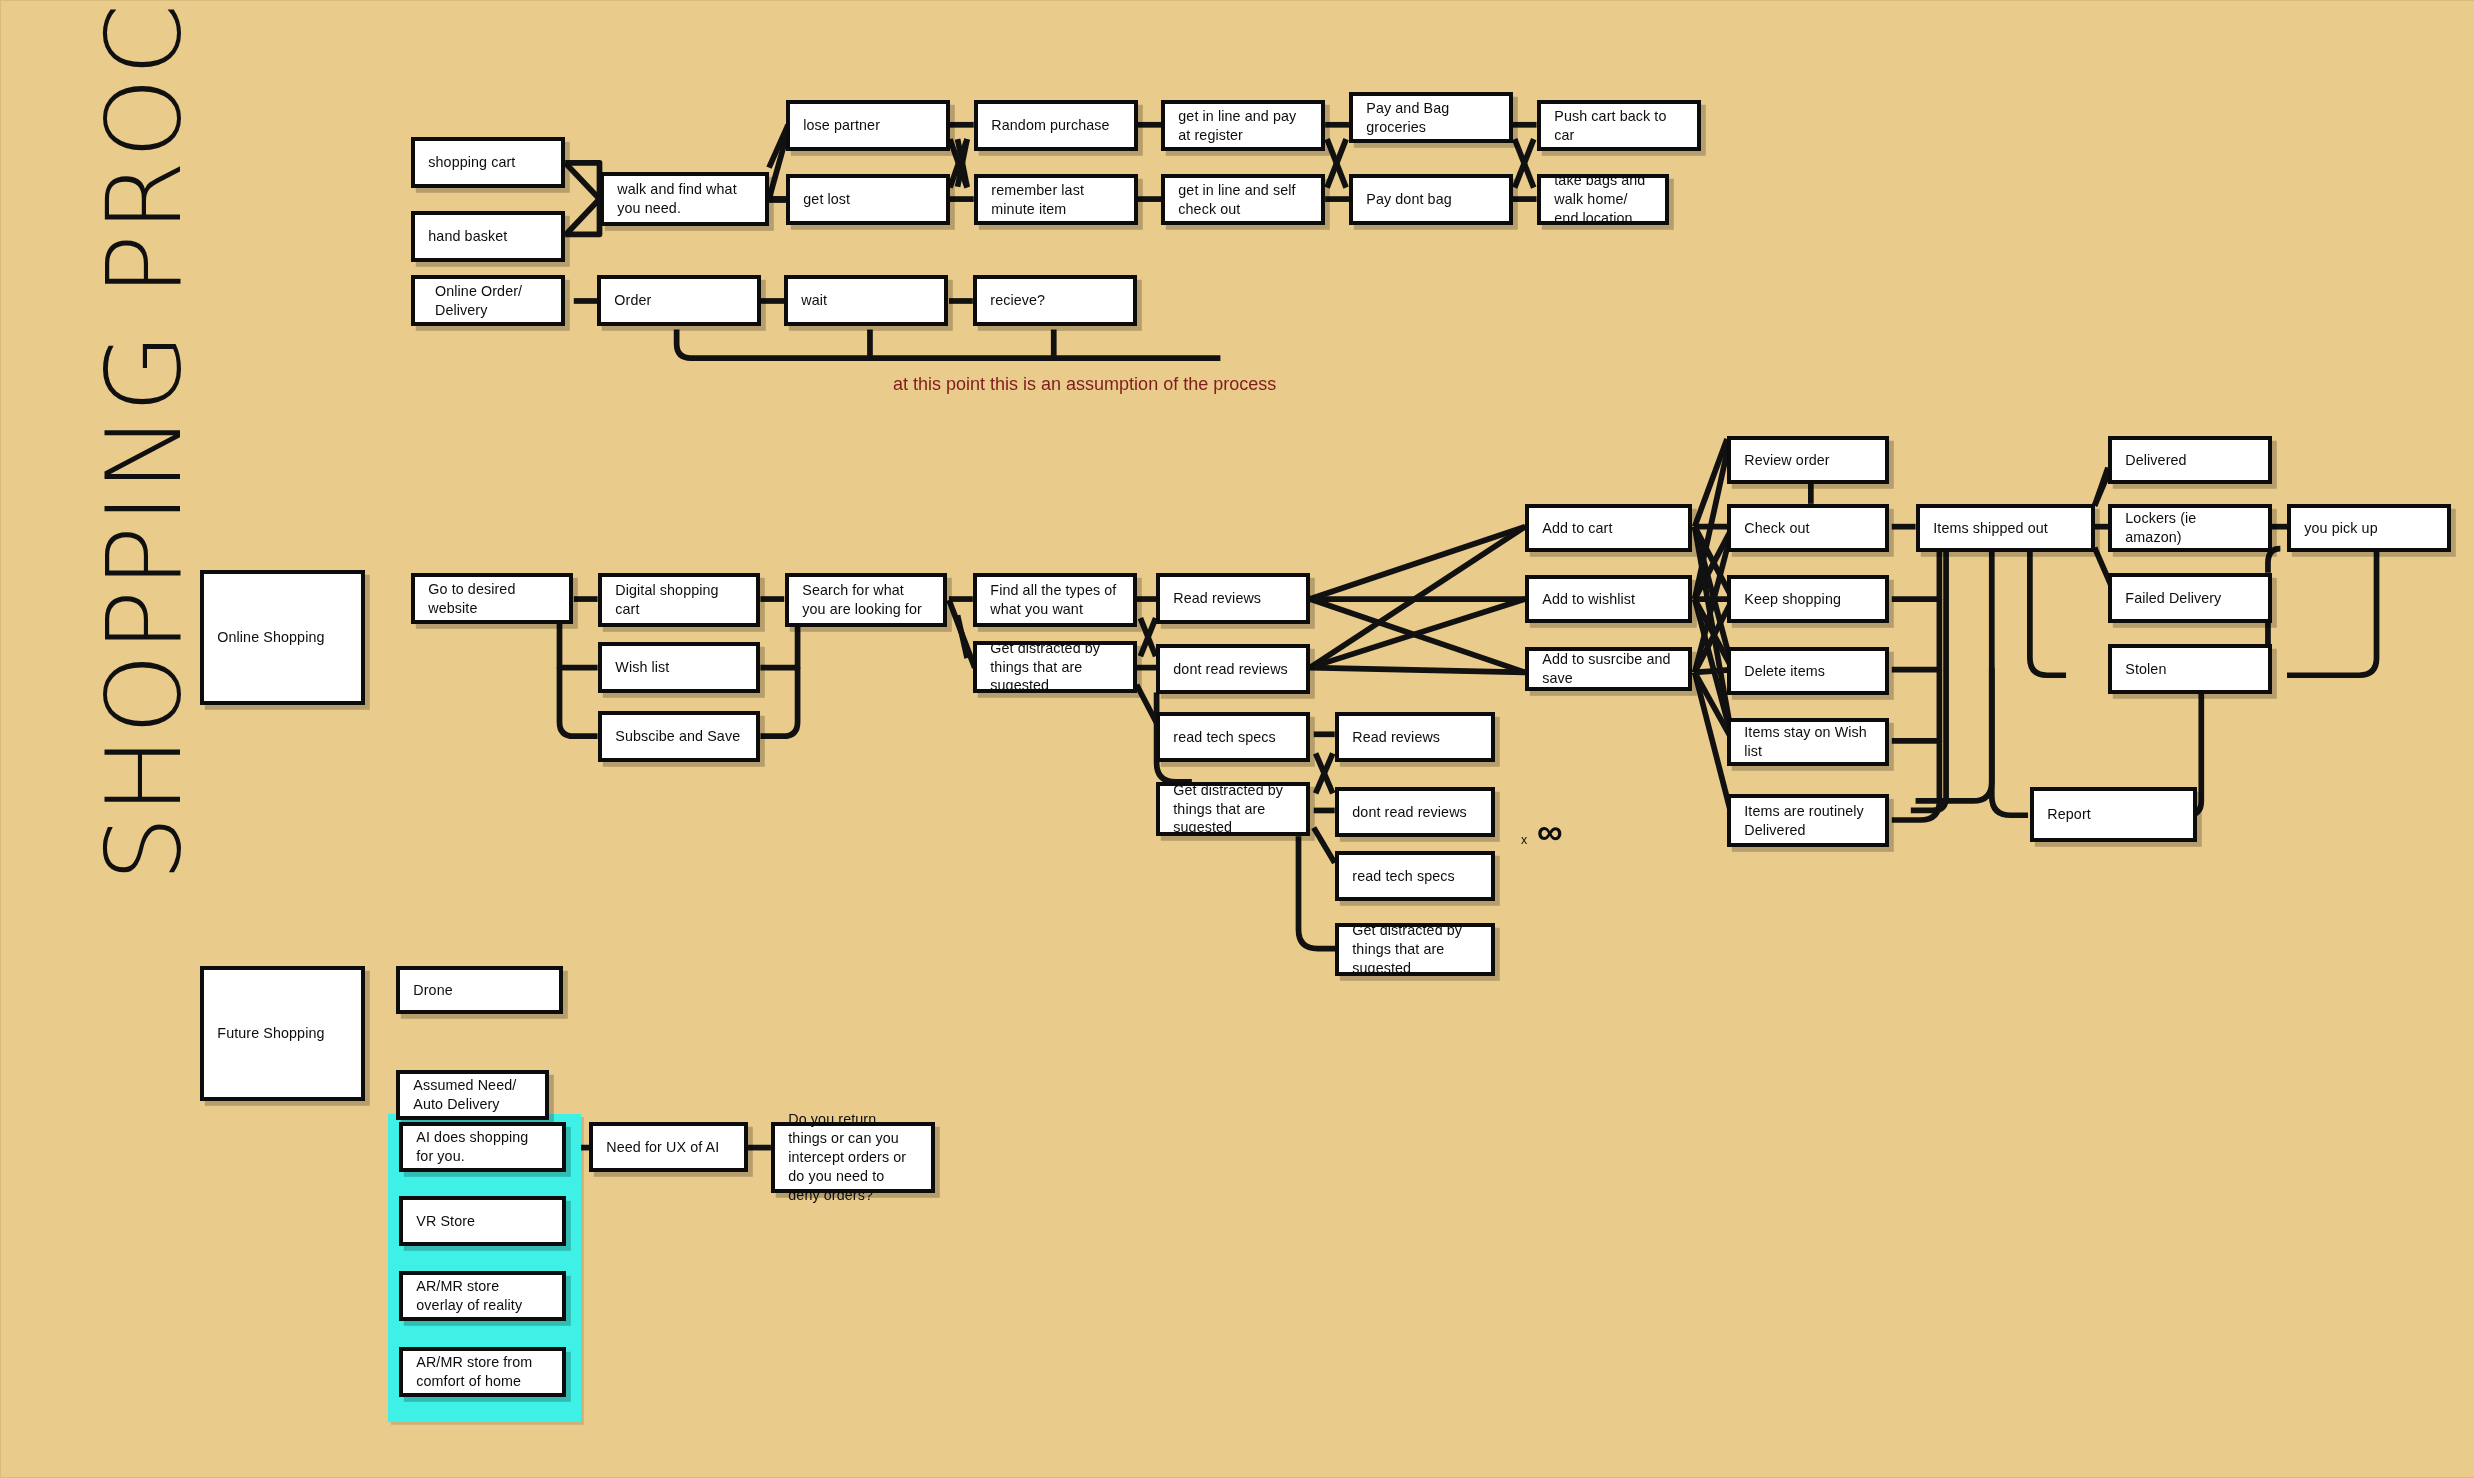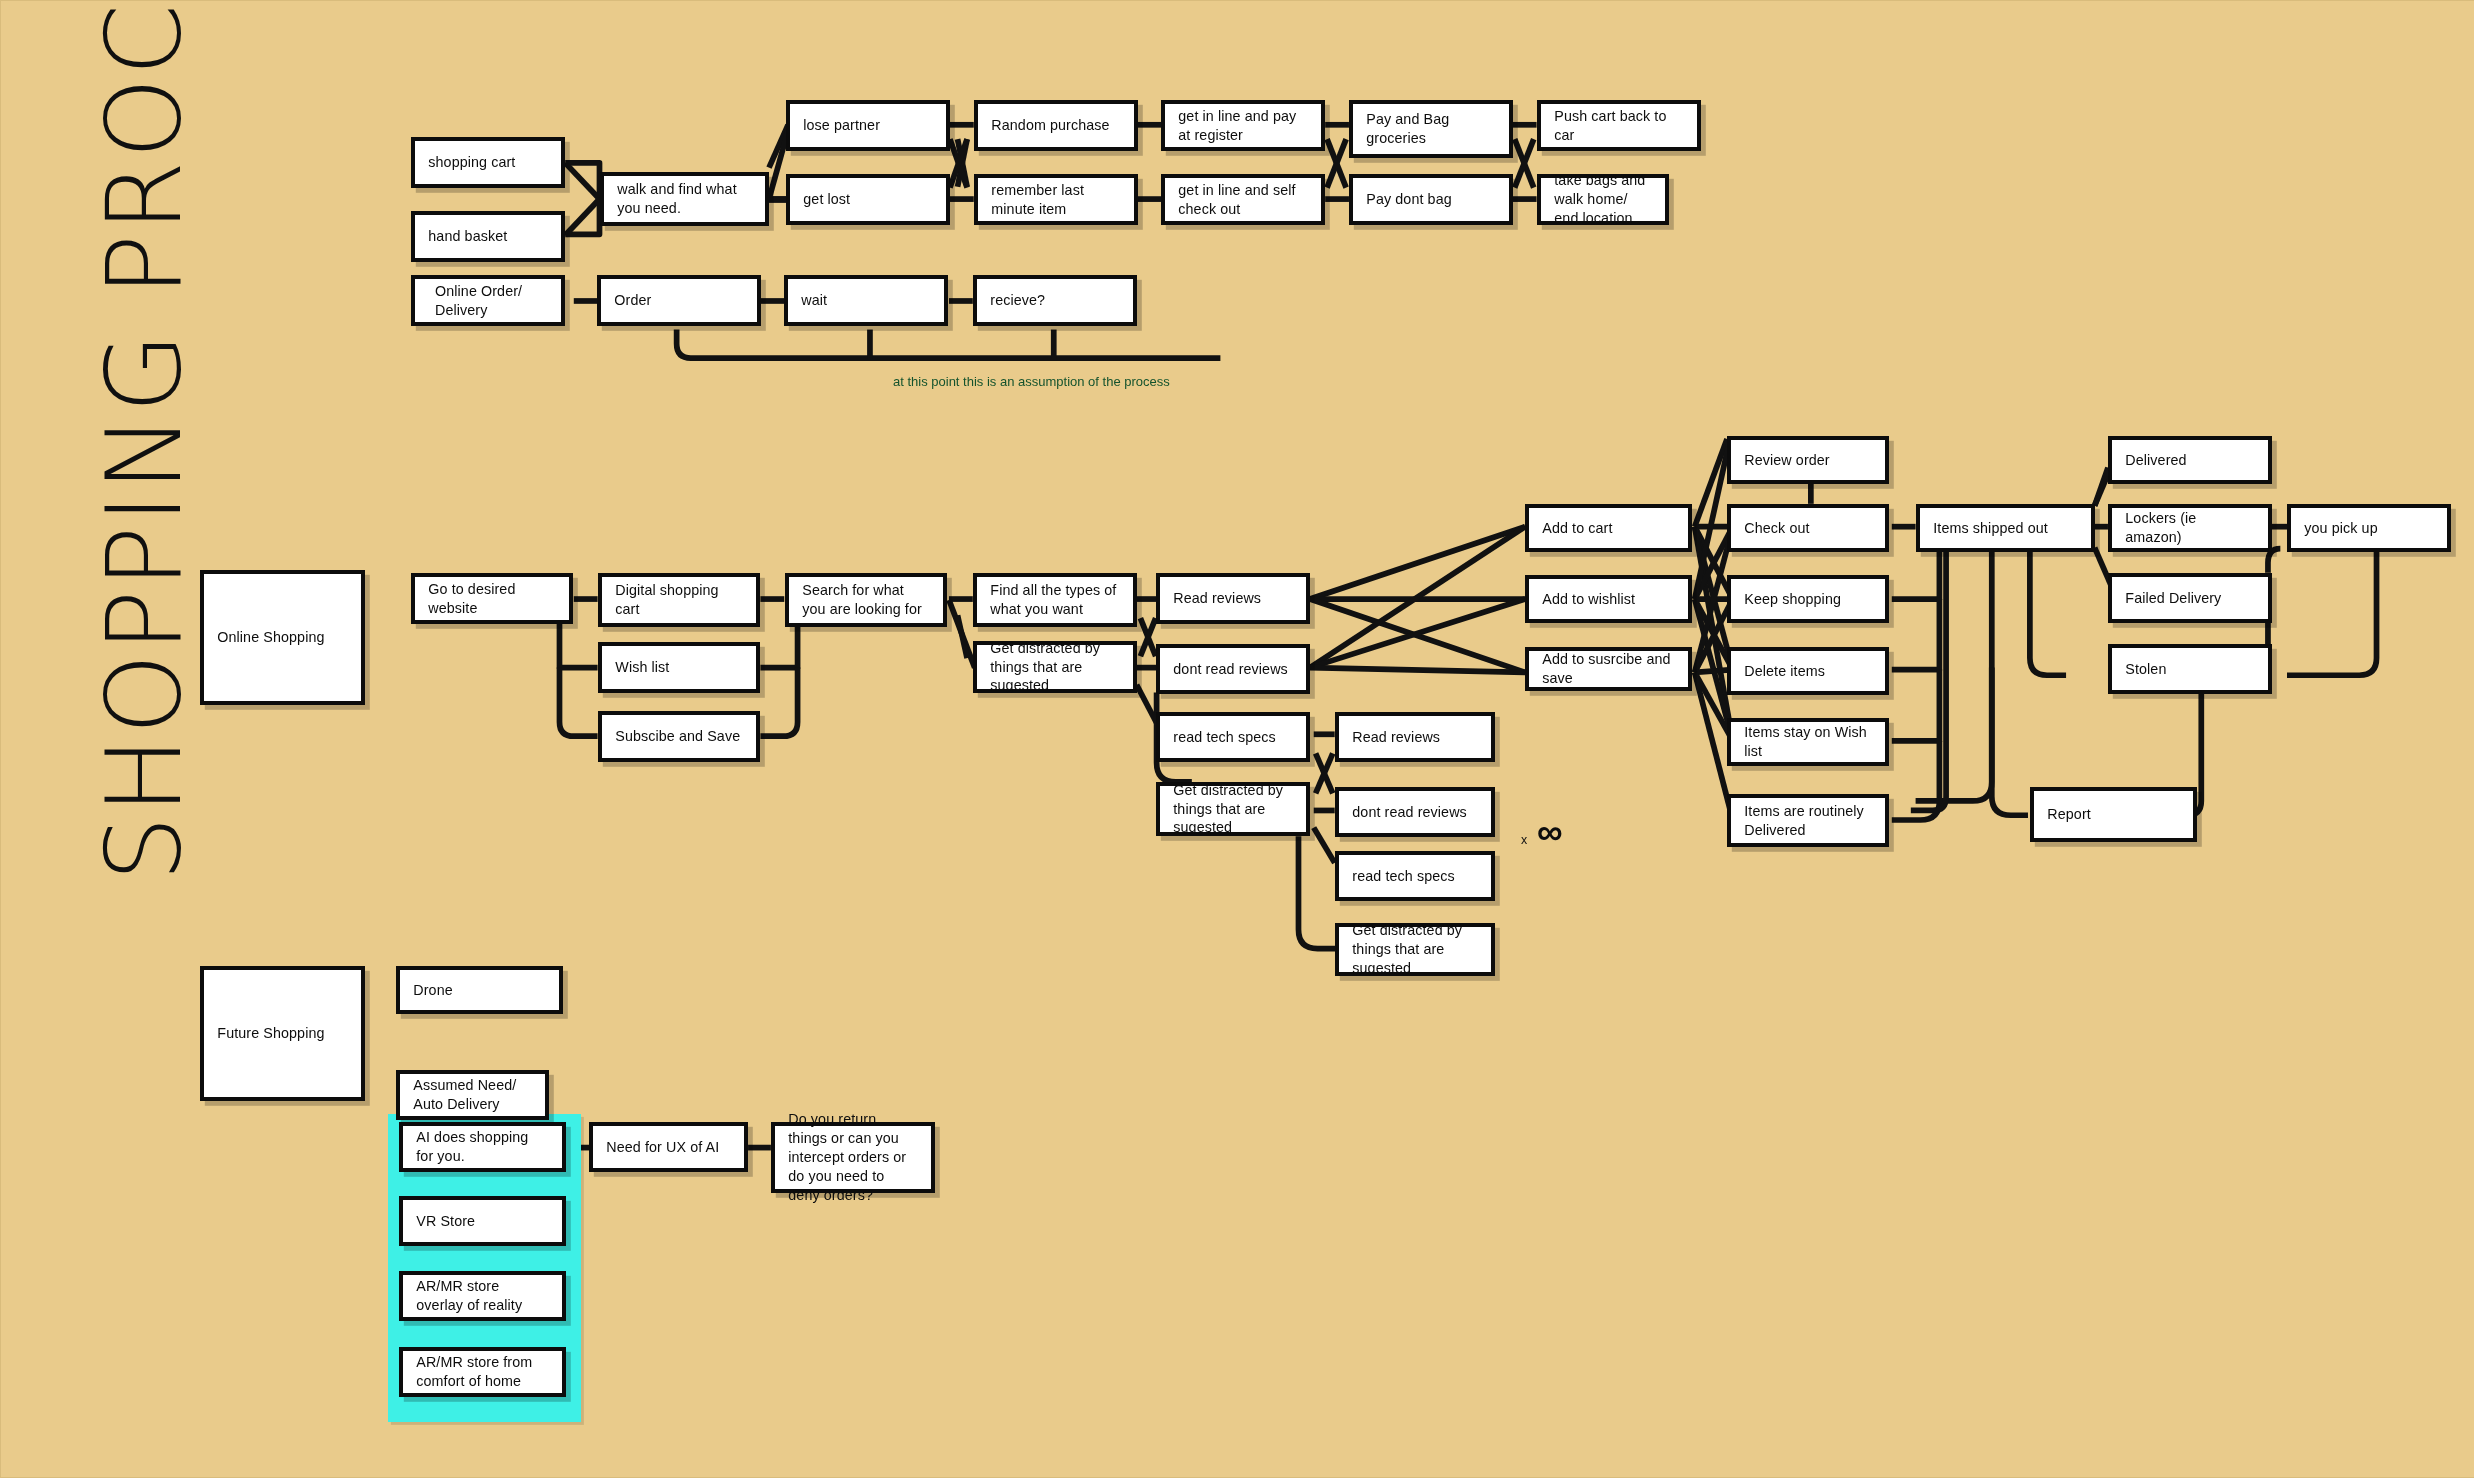--- a/index.html
+++ b/index.html
@@ -48,22 +48,22 @@
   
   #cyan-group{
     position:absolute;
     background:#3ef0e6;
     z-index:2;
     box-shadow:2.9px 2.9px 0 rgba(0,0,0,0.12);
   }
   
   .freetext{
     position:absolute;
-    font-size:13px;
-    color:#14532d;
+    font-size:18px;
+    color:#7f1d1d;
     z-index:6;
     white-space:nowrap;
   }
   .inf-x{
     position:absolute;
     font-size:12.4px;
     color:#111;
     z-index:6;
   }
   .inf-sym{
@@ -250,21 +250,21 @@
 
   <div class="node" style="left:785px;top:99px;width:164px;height:51px;">
     <span>lose partner</span>
   </div>
   <div class="node" style="left:973px;top:99px;width:164px;height:51px;">
     <span>Random purchase</span>
   </div>
   <div class="node" style="left:1160px;top:99px;width:164px;height:51px;">
     <span>get in line and pay at register</span>
   </div>
-  <div class="node" style="left:1348px;top:99px;width:164px;height:58px;">
+  <div class="node" style="left:1348px;top:91px;width:164px;height:51px;">
     <span>Pay and Bag groceries</span>
   </div>
   <div class="node" style="left:1536px;top:99px;width:164px;height:51px;">
     <span>Push cart back to car</span>
   </div>
 
   <div class="node" style="left:785px;top:173px;width:164px;height:51px;">
     <span>get lost</span>
   </div>
   <div class="node" style="left:973px;top:173px;width:164px;height:51px;">

